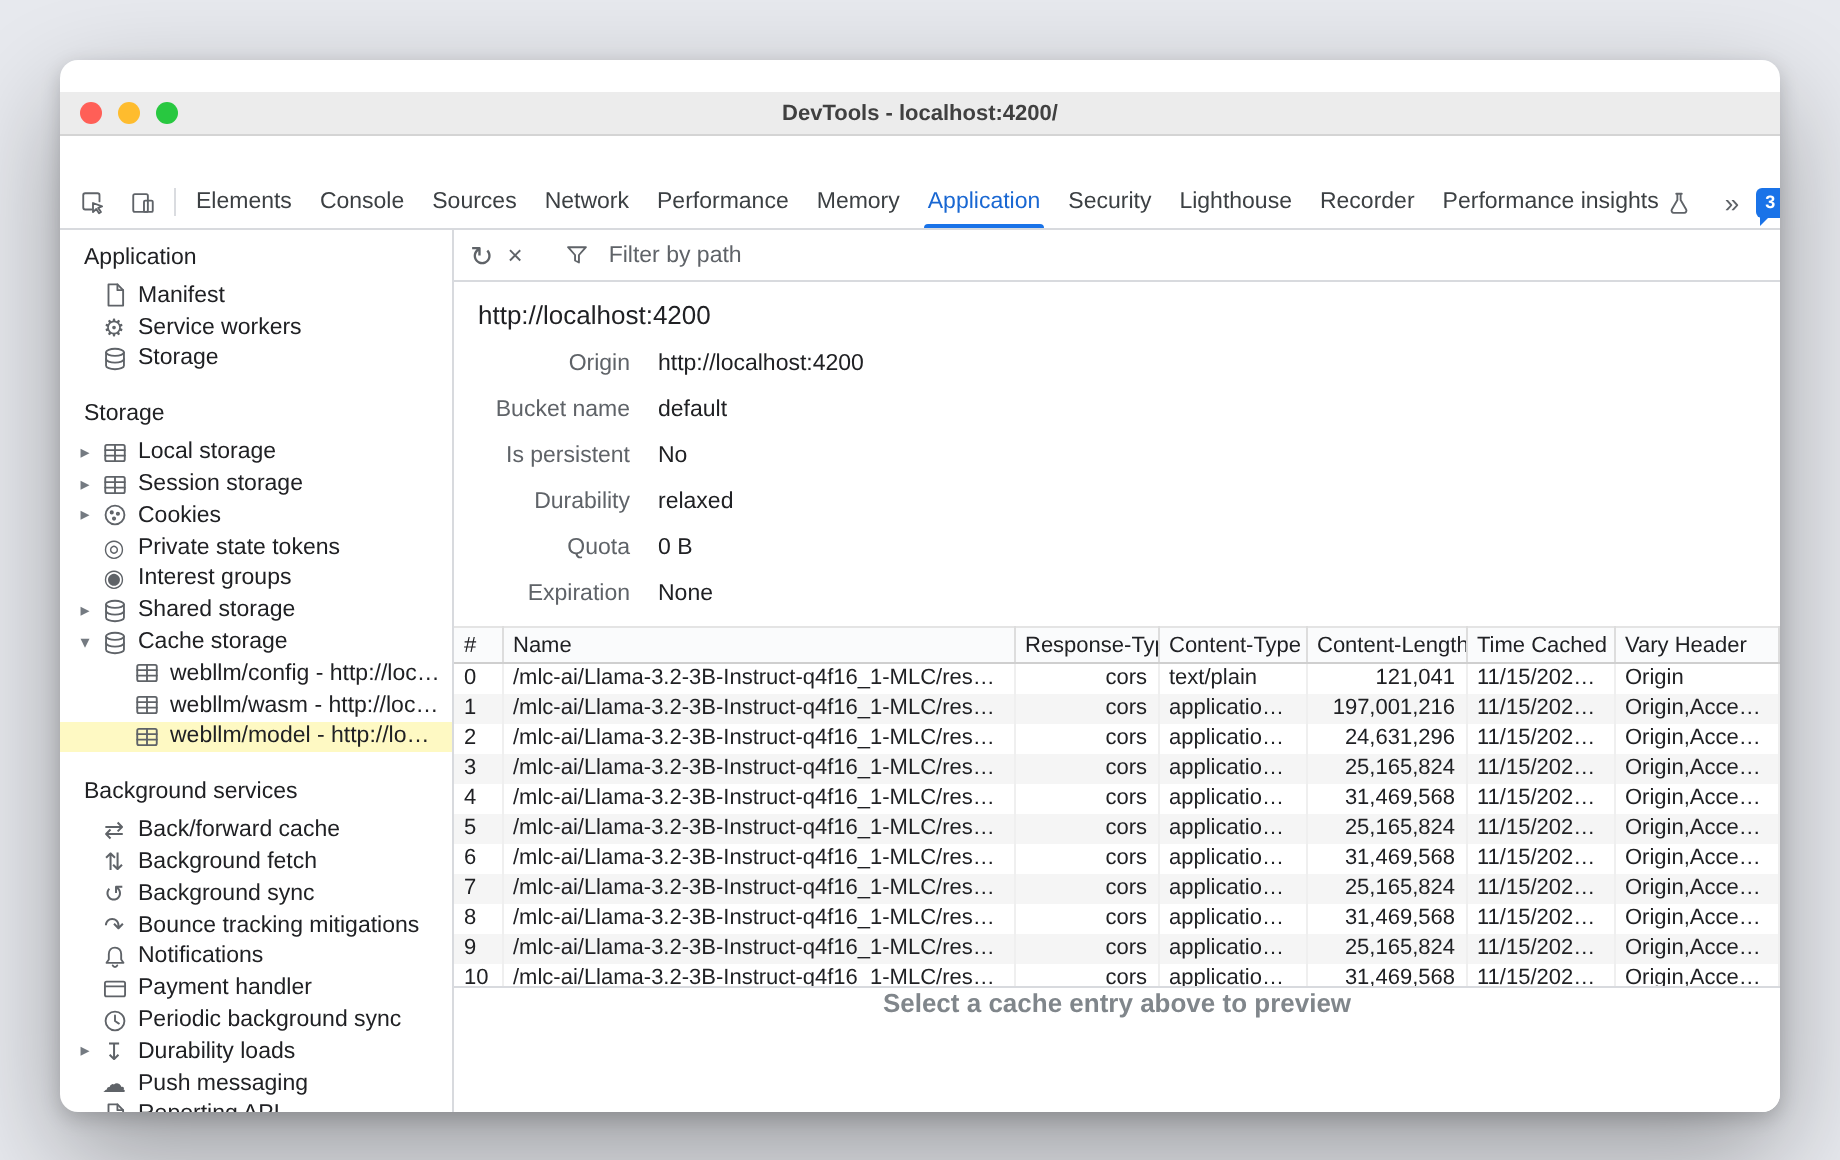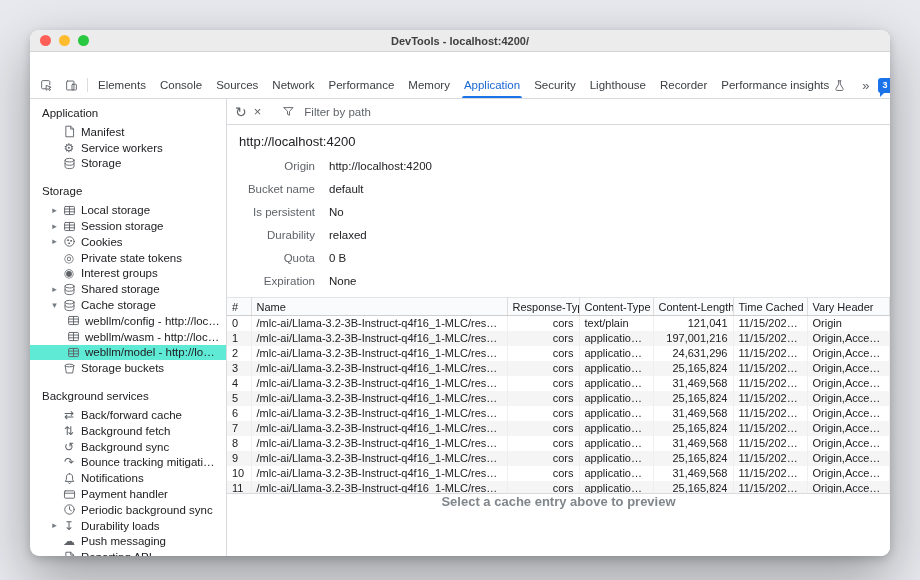--- a/index.html
+++ b/index.html
@@ -11,21 +11,21 @@
     color: #202124;
   }
   .window {
     position: absolute; left: 30px; top: 30px; width: 860px; height: 526px;
     background: #fff; border-radius: 9px; overflow: hidden;
     display: flex; flex-direction: column;
     box-shadow: 0 22px 55px rgba(0,0,0,.33), 0 3px 10px rgba(0,0,0,.18);
   }
   
   .titlebar { flex: 0 0 22px; background: #ececec; border-bottom: 1px solid #d4d4d4;
-    position: relative; display: flex; align-items: center; justify-content: center; }
+    position: relative; display: flex; align-items: center; justify-content: center; margin-top: 16px; }
   .traffic { position: absolute; left: 10px; top: 0; bottom: 0; display: flex; align-items: center; gap: 8px; }
   .light { width: 11px; height: 11px; border-radius: 50%; display: inline-block; }
   .light.red { background: #ff5f57; } .light.yellow { background: #febc2e; } .light.green { background: #28c840; }
   .title-text { font-size: 11px; font-weight: 700; color: #404040; }
   
   .tabbar { flex: 0 0 27px; display: flex; align-items: stretch; background: #fff;
     border-bottom: 1px solid #d8dade; padding-left: 4px; overflow: hidden; margin-top: 20px; }
   .tb-btn { width: 25px; display: flex; align-items: center; justify-content: center; color: #5f6368; flex: 0 0 auto; }
   .tb-sep { width: 1px; background: #dadce0; margin: 6px 3px; flex: 0 0 1px; }
   .tab { display: flex; align-items: center; gap: 4px; padding: 0 7px; font-size: 11.5px;
@@ -39,23 +39,23 @@
     line-height: 1; padding: 3px 5px; border-radius: 3px; }
   .msg-badge::after { content: ""; position: absolute; left: 2px; bottom: -4px;
     border: 3px solid transparent; border-top-color: #1a73e8; border-left-color: #1a73e8; }
   
   .body-row { flex: 1; display: flex; min-height: 0; }
   
   .sidebar { flex: 0 0 197px; border-right: 1px solid #d8dade; overflow: hidden;
     padding-top: 2px; font-size: 11.5px; }
   .sec { margin-bottom: 8px; }
   .sec-title { padding: 6px 12px 5px; color: #202124; }
-  .tree-item { display: flex; align-items: center; height: 15.8px; padding-left: 18px; }
+  .tree-item { display: flex; align-items: center; height: 15.8px; padding-left: 6px; }
   .tree-item.child { padding-left: 22px; }
-  .tree-item.selected { background: #5eead4; }
+  .tree-item.selected { background: #fef9c3; }
   .twisty { flex: 0 0 13px; text-align: center; font-size: 9px; color: #747a81; line-height: 1; }
   .t-icon { flex: 0 0 16px; display: flex; align-items: center; justify-content: center;
     margin-right: 4px; color: #5f6368; font-size: 12px; line-height: 1; }
   .t-label { flex: 1; white-space: nowrap; overflow: hidden; text-overflow: ellipsis; padding-right: 6px; }
   .ic { width: 13px; height: 13px; stroke: #5f6368; fill: none; stroke-width: 1.15;
     stroke-linecap: round; stroke-linejoin: round; }
   
   .main { flex: 1; min-width: 0; display: flex; flex-direction: column; background: #fff; }
   .main-toolbar { flex: 0 0 26px; border-bottom: 1px solid #d8dade; display: flex;
     align-items: center; padding: 0 8px; gap: 7px; }
@@ -298,29 +298,20 @@
         </div>
         <div class="tree-item child selected">
           <span class="twisty"></span>
           <span class="t-icon">
               <svg class="ic">
                 <use href="#i-grid"></use>
               </svg>
             </span>
           <span class="t-label">webllm/model - http://loc…</span>
         </div>
-        <div class="tree-item">
-          <span class="twisty"></span>
-          <span class="t-icon">
-              <svg class="ic">
-                <use href="#i-bucket"></use>
-              </svg>
-            </span>
-          <span class="t-label">Storage buckets</span>
-        </div>
       </div>
 
       <div class="sec">
         <div class="sec-title">Background services</div>
         <div class="tree-item">
           <span class="twisty"></span>
           <span class="t-icon">⇄</span>
           <span class="t-label">Back/forward cache</span>
         </div>
         <div class="tree-item">

